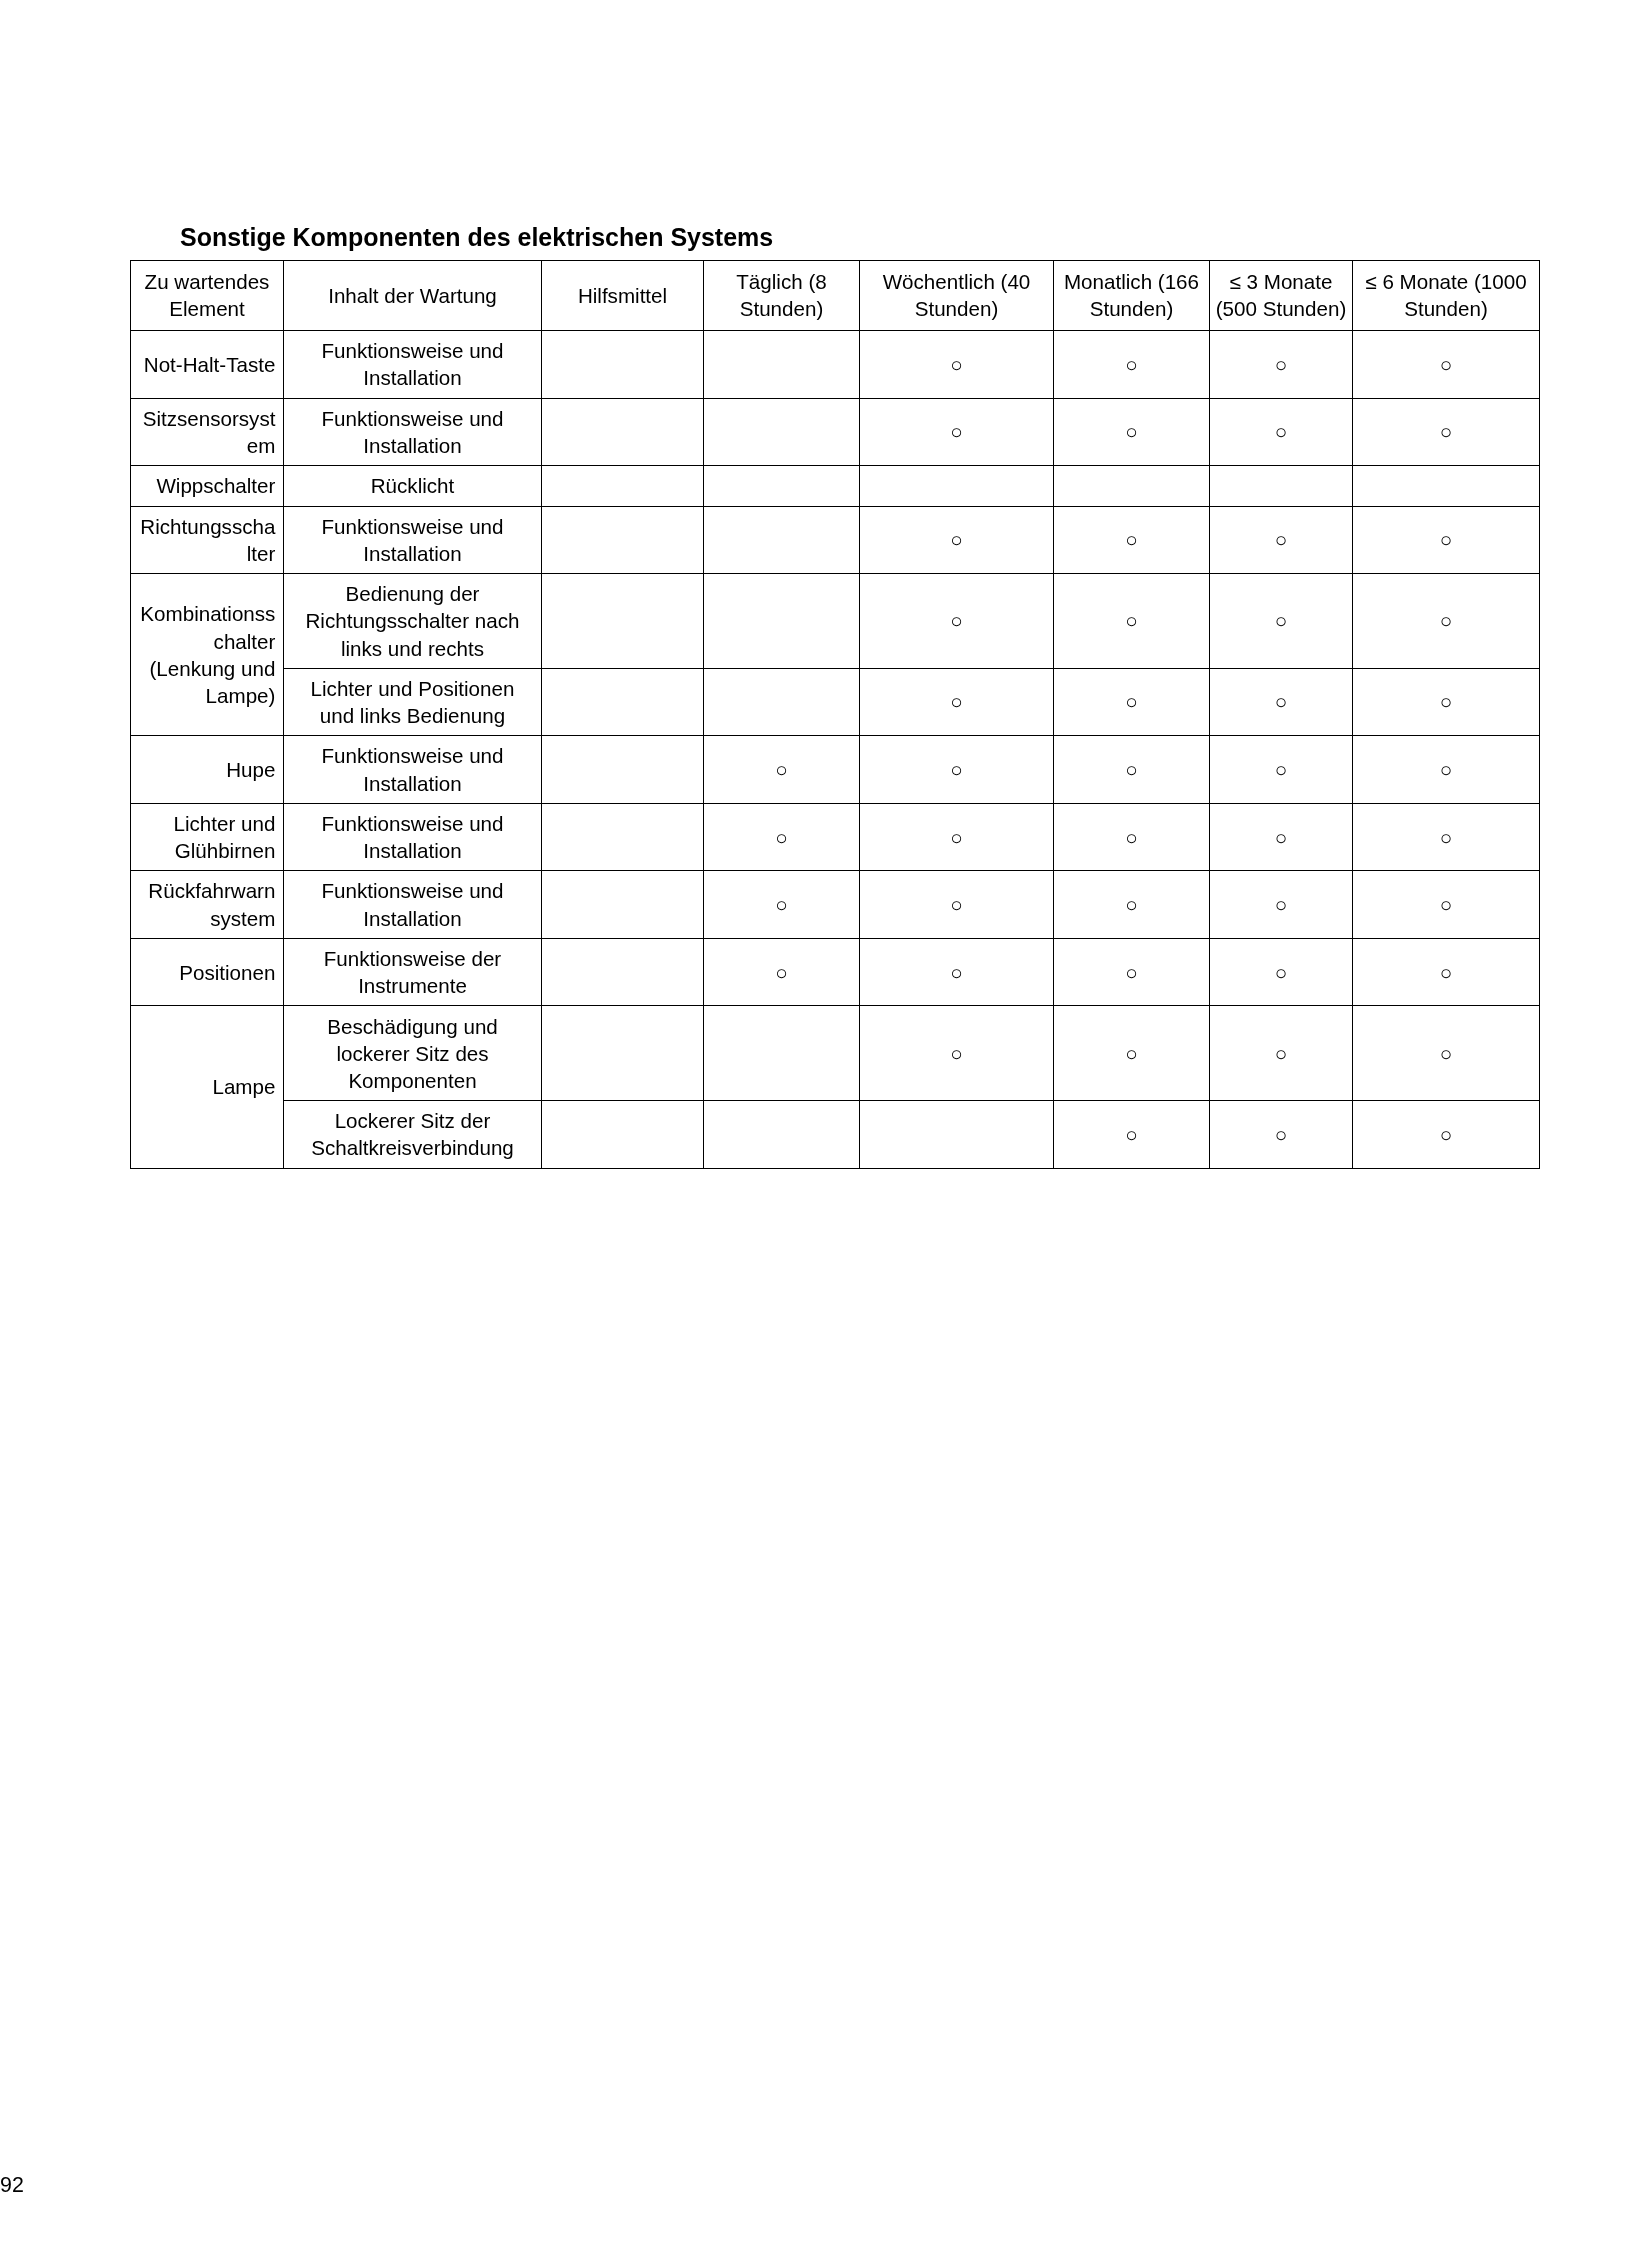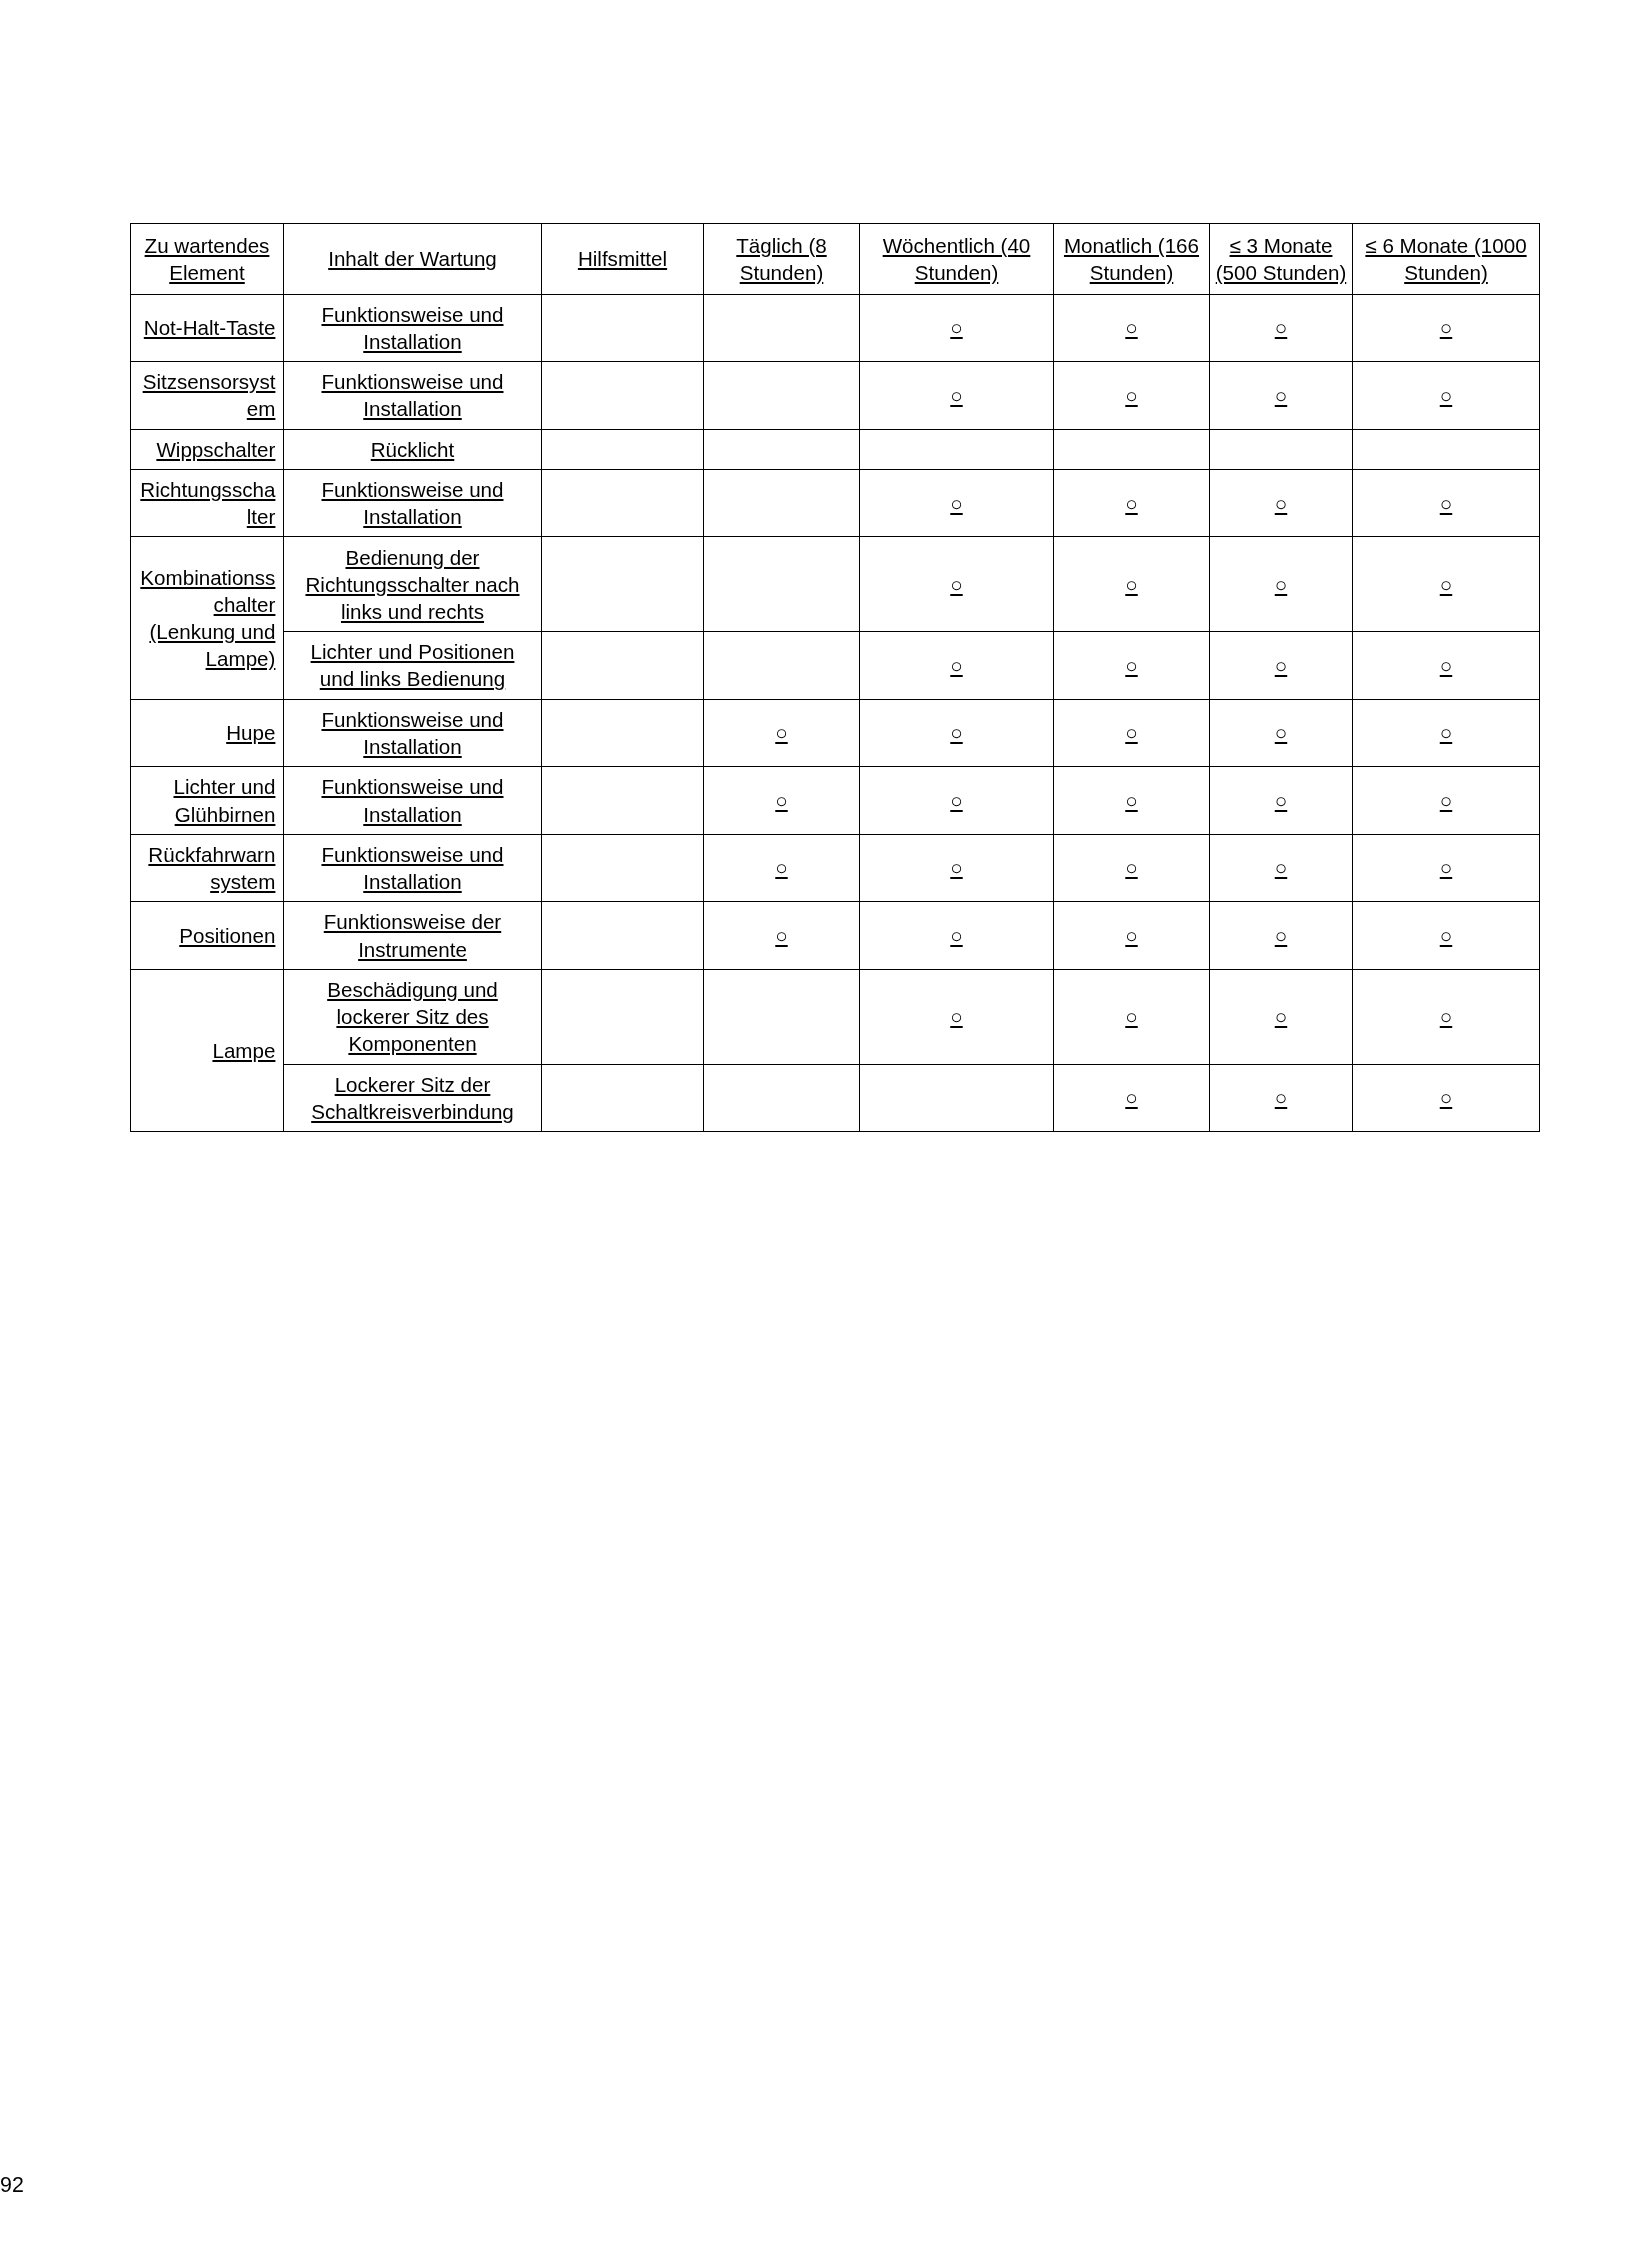--- a/index.html
+++ b/index.html
@@ -20,21 +20,20 @@
   .doc-title {
     font-size: 25px;
     font-weight: bold;
     margin-left: 50px;
     margin-bottom: 7.6px;
   }
   table.maint {
     border-collapse: collapse;
     table-layout: fixed;
     width: 1408px;
-    text-decoration: underline;
   }
   table.maint th,
   table.maint td {
     border: 1.5px solid #000;
     font-size: 20.6px;
     font-weight: normal;
     line-height: 1.32;
     vertical-align: middle;
     padding: 6.1px 7.6px;
     overflow: hidden;
@@ -64,20 +63,21 @@
     left: 0;
     width: 100%;
     text-align: left;
     font-size: 21.4px;
   }
 </style>
 </head>
 <body>
 
 <div class="content">
+  <div class="doc-title">Sonstige Komponenten des elektrischen Systems</div>
 
   <table class="maint">
     <colgroup>
       <col style="width:153px">
       <col style="width:258px">
       <col style="width:162px">
       <col style="width:156px">
       <col style="width:194px">
       <col style="width:156px">
       <col style="width:143px">

